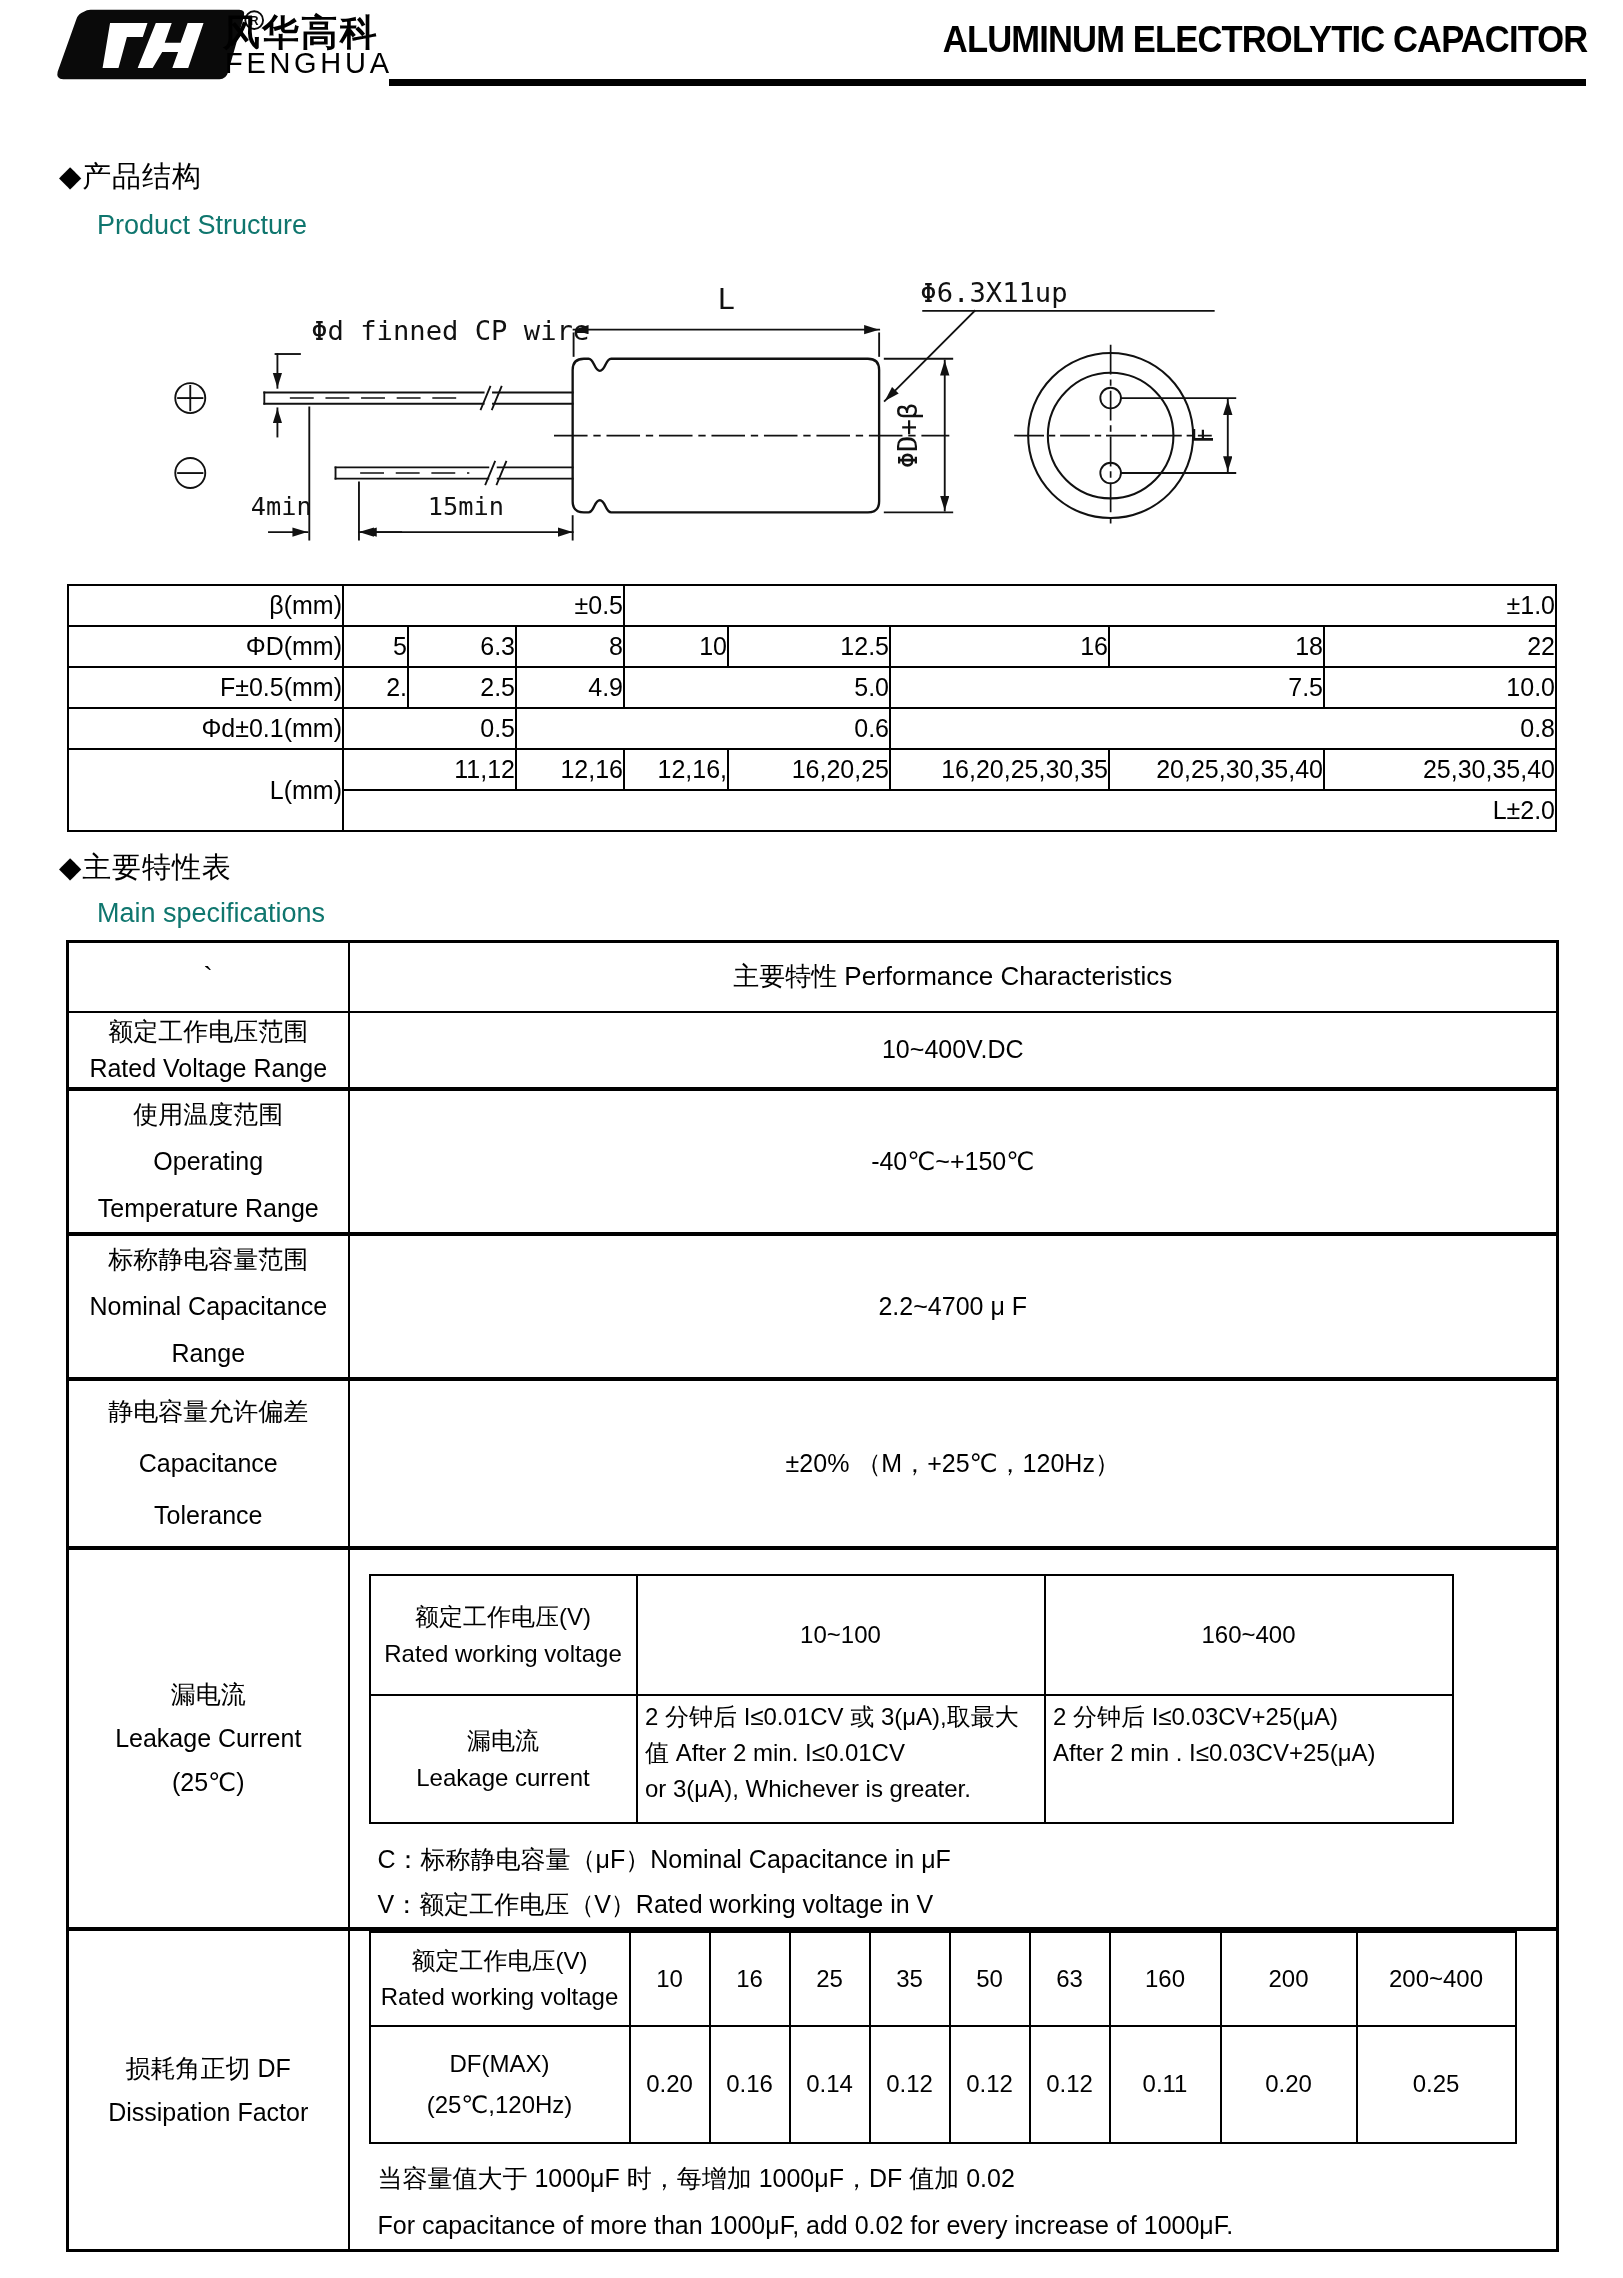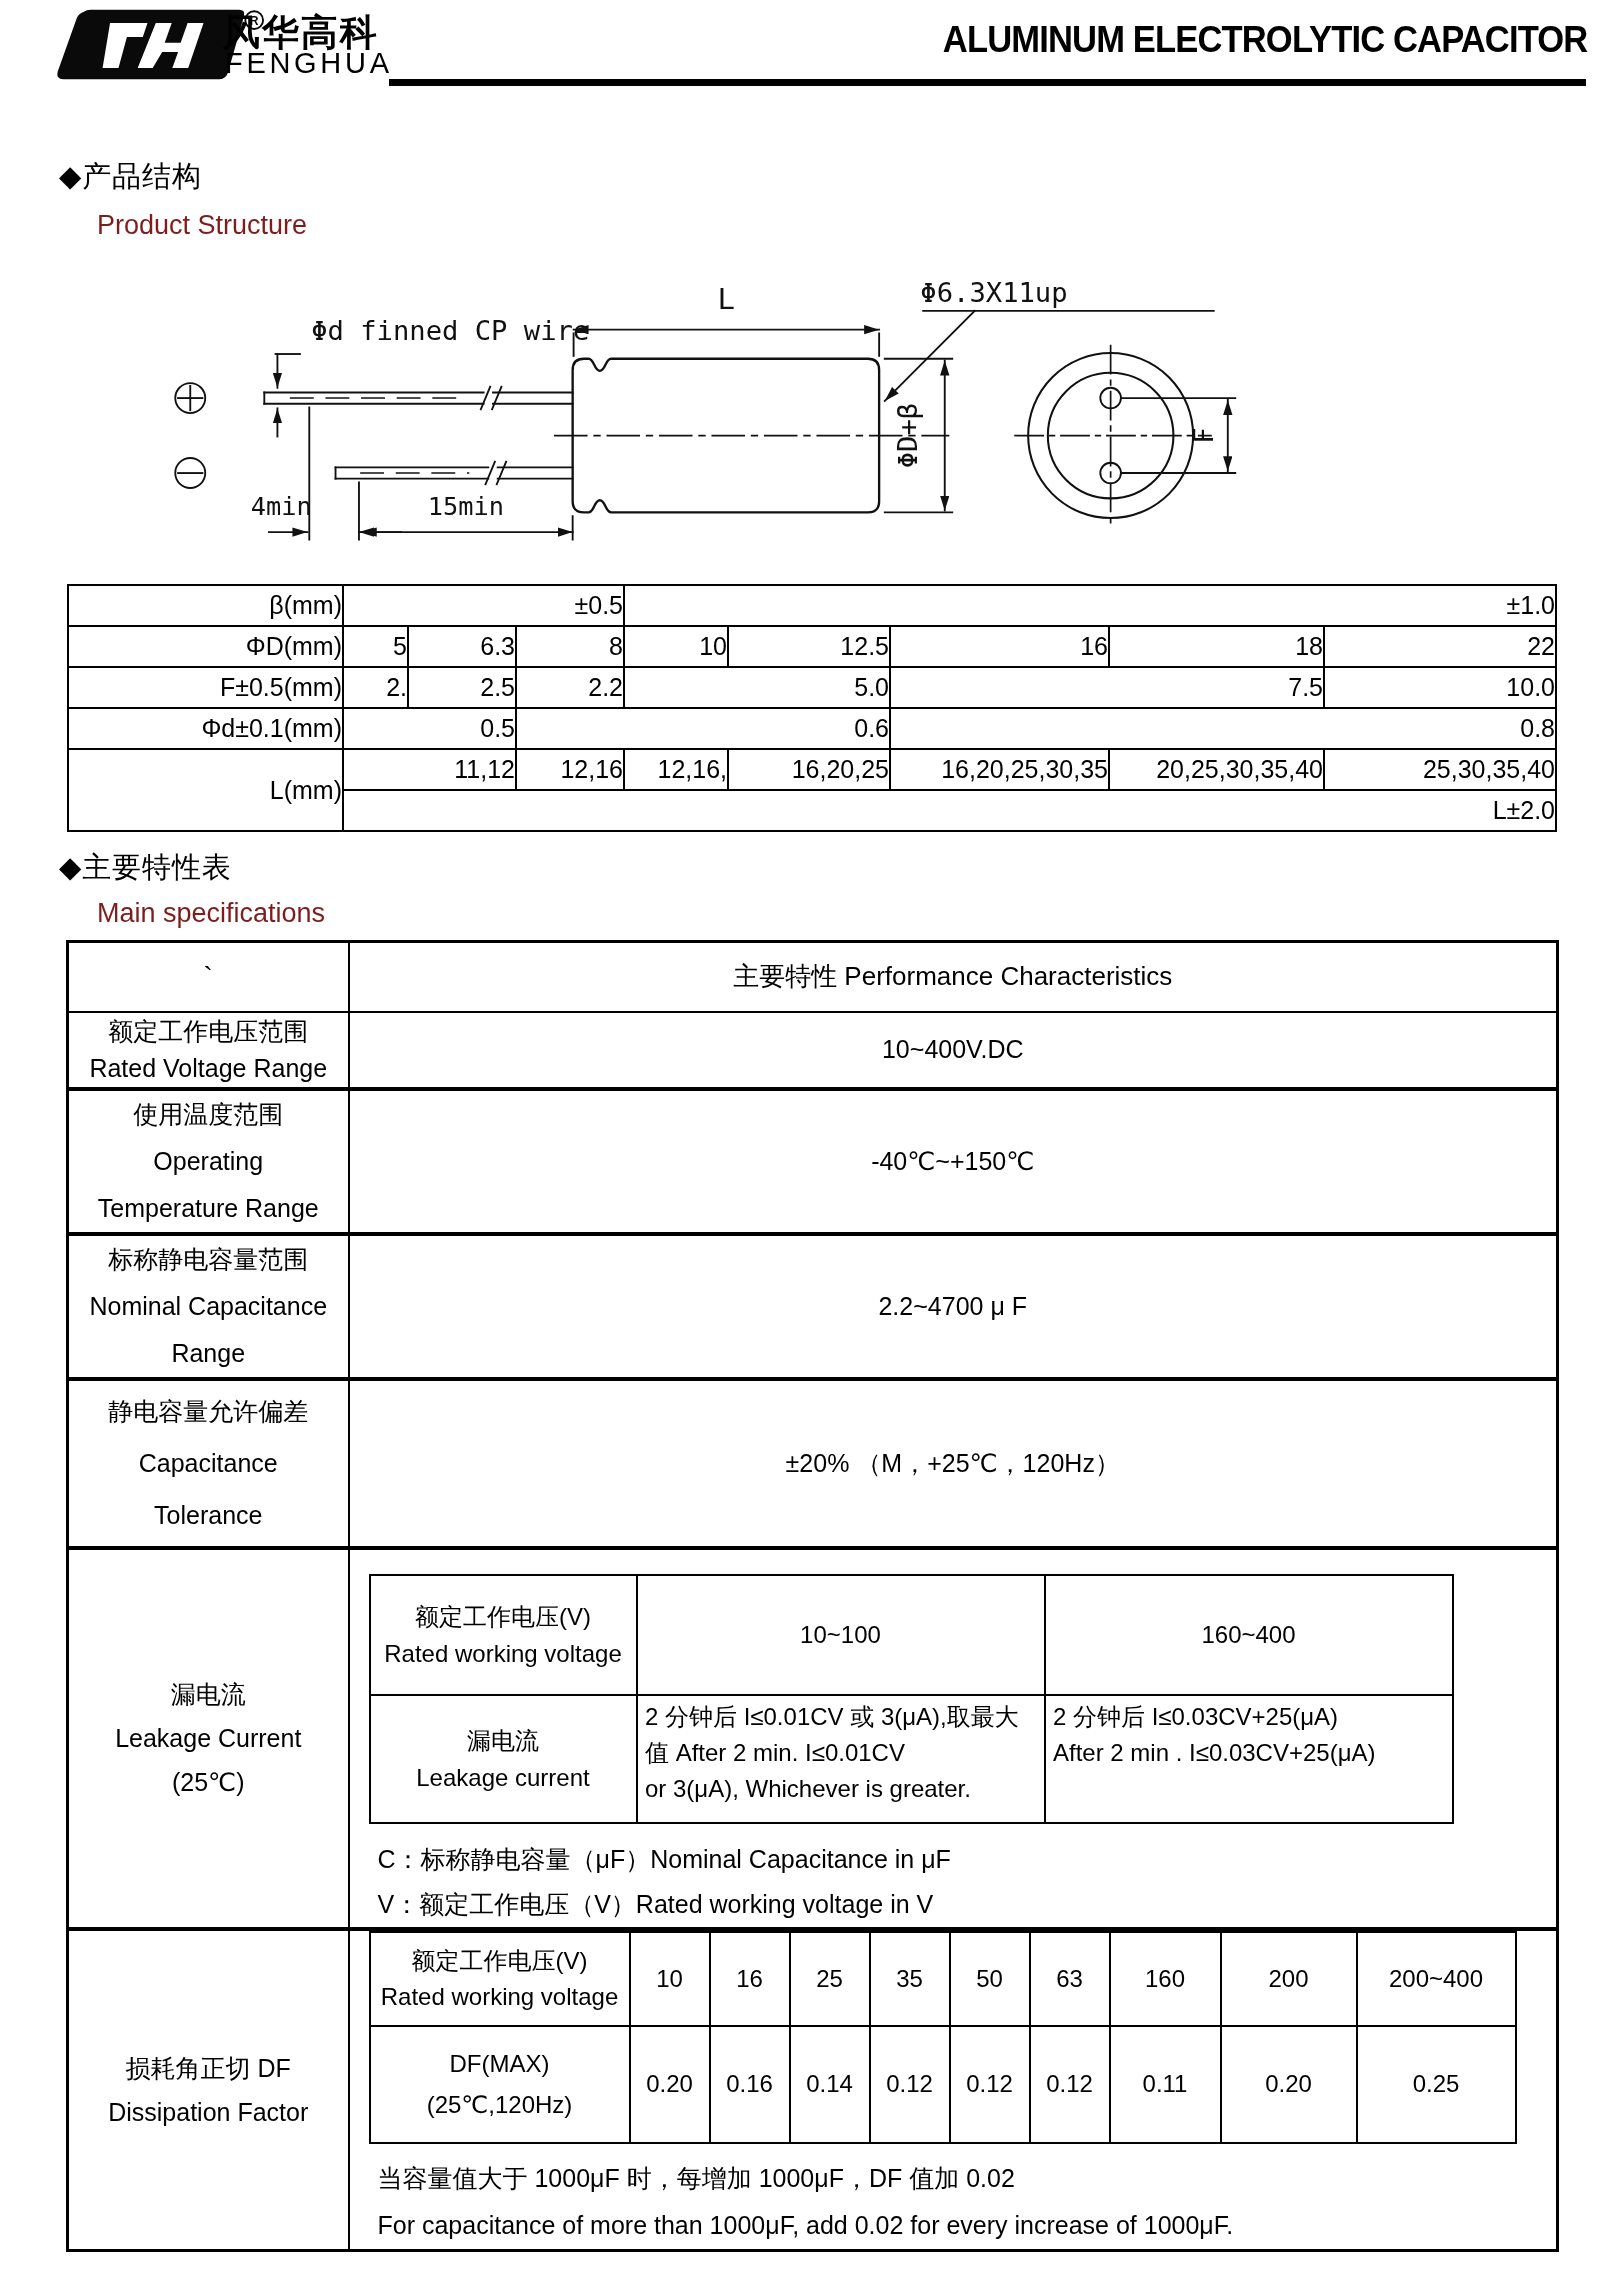--- a/index.html
+++ b/index.html
@@ -6,21 +6,21 @@
   .page{position:relative;width:1624px;height:2279px;background:#fff;margin:0 auto;
         font-family:"Liberation Sans","DejaVu Sans",sans-serif;color:#000;overflow:hidden;}
   .abs{position:absolute;}
   
   .brand-cn{position:absolute;left:223px;top:7.5px;font-size:37px;font-weight:bold;letter-spacing:1.9px;}
   .brand-en{position:absolute;left:225px;top:47px;font-size:29px;font-weight:normal;letter-spacing:3.7px;}
   .doc-title{position:absolute;right:37px;top:19px;font-size:36px;font-weight:bold;letter-spacing:-0.9px;transform:scaleX(0.96);transform-origin:right;}
   .head-rule{position:absolute;left:389px;top:79px;width:1197px;height:6.6px;background:#000;}
   
   .sec-cn{position:absolute;font-size:29px;font-weight:500;letter-spacing:0.9px;text-align:center;}
-  .sec-en{position:absolute;font-size:27px;color:#7f1d1d;}
+  .sec-en{position:absolute;font-size:27px;color:#0f766e;}
   
   table{border-collapse:collapse;table-layout:fixed;}
   .dimtab{position:absolute;left:67px;top:584px;width:1488px;}
   .dimtab td{border:2.8px solid #000;text-align:right;vertical-align:middle;font-size:25px;height:39px;padding:0;}
   .spectab{position:absolute;left:66px;top:940px;width:1490px;border:3.7px solid #000;}
   .spectab > tbody > tr > td{border:2.8px solid #000;text-align:center;vertical-align:middle;font-size:25px;padding:0;}
   .spectab > tbody > tr.thickb > td{border-bottom-width:4.7px;}
   .lblline{line-height:47px;}
   .valtext{font-size:26px;}
   .nest{border-collapse:collapse;table-layout:fixed;}
@@ -175,21 +175,21 @@
       <td>10</td>
       <td>12.5</td>
       <td>16</td>
       <td>18</td>
       <td>22</td>
     </tr>
     <tr>
       <td>F±0.5(mm)</td>
       <td>2.</td>
       <td>2.5</td>
-      <td>2.2</td>
+      <td>4.9</td>
       <td colspan="2">5.0</td>
       <td colspan="2">7.5</td>
       <td>10.0</td>
     </tr>
     <tr>
       <td>Φd±0.1(mm)</td>
       <td colspan="2">0.5</td>
       <td colspan="3">0.6</td>
       <td colspan="3">0.8</td>
     </tr>

